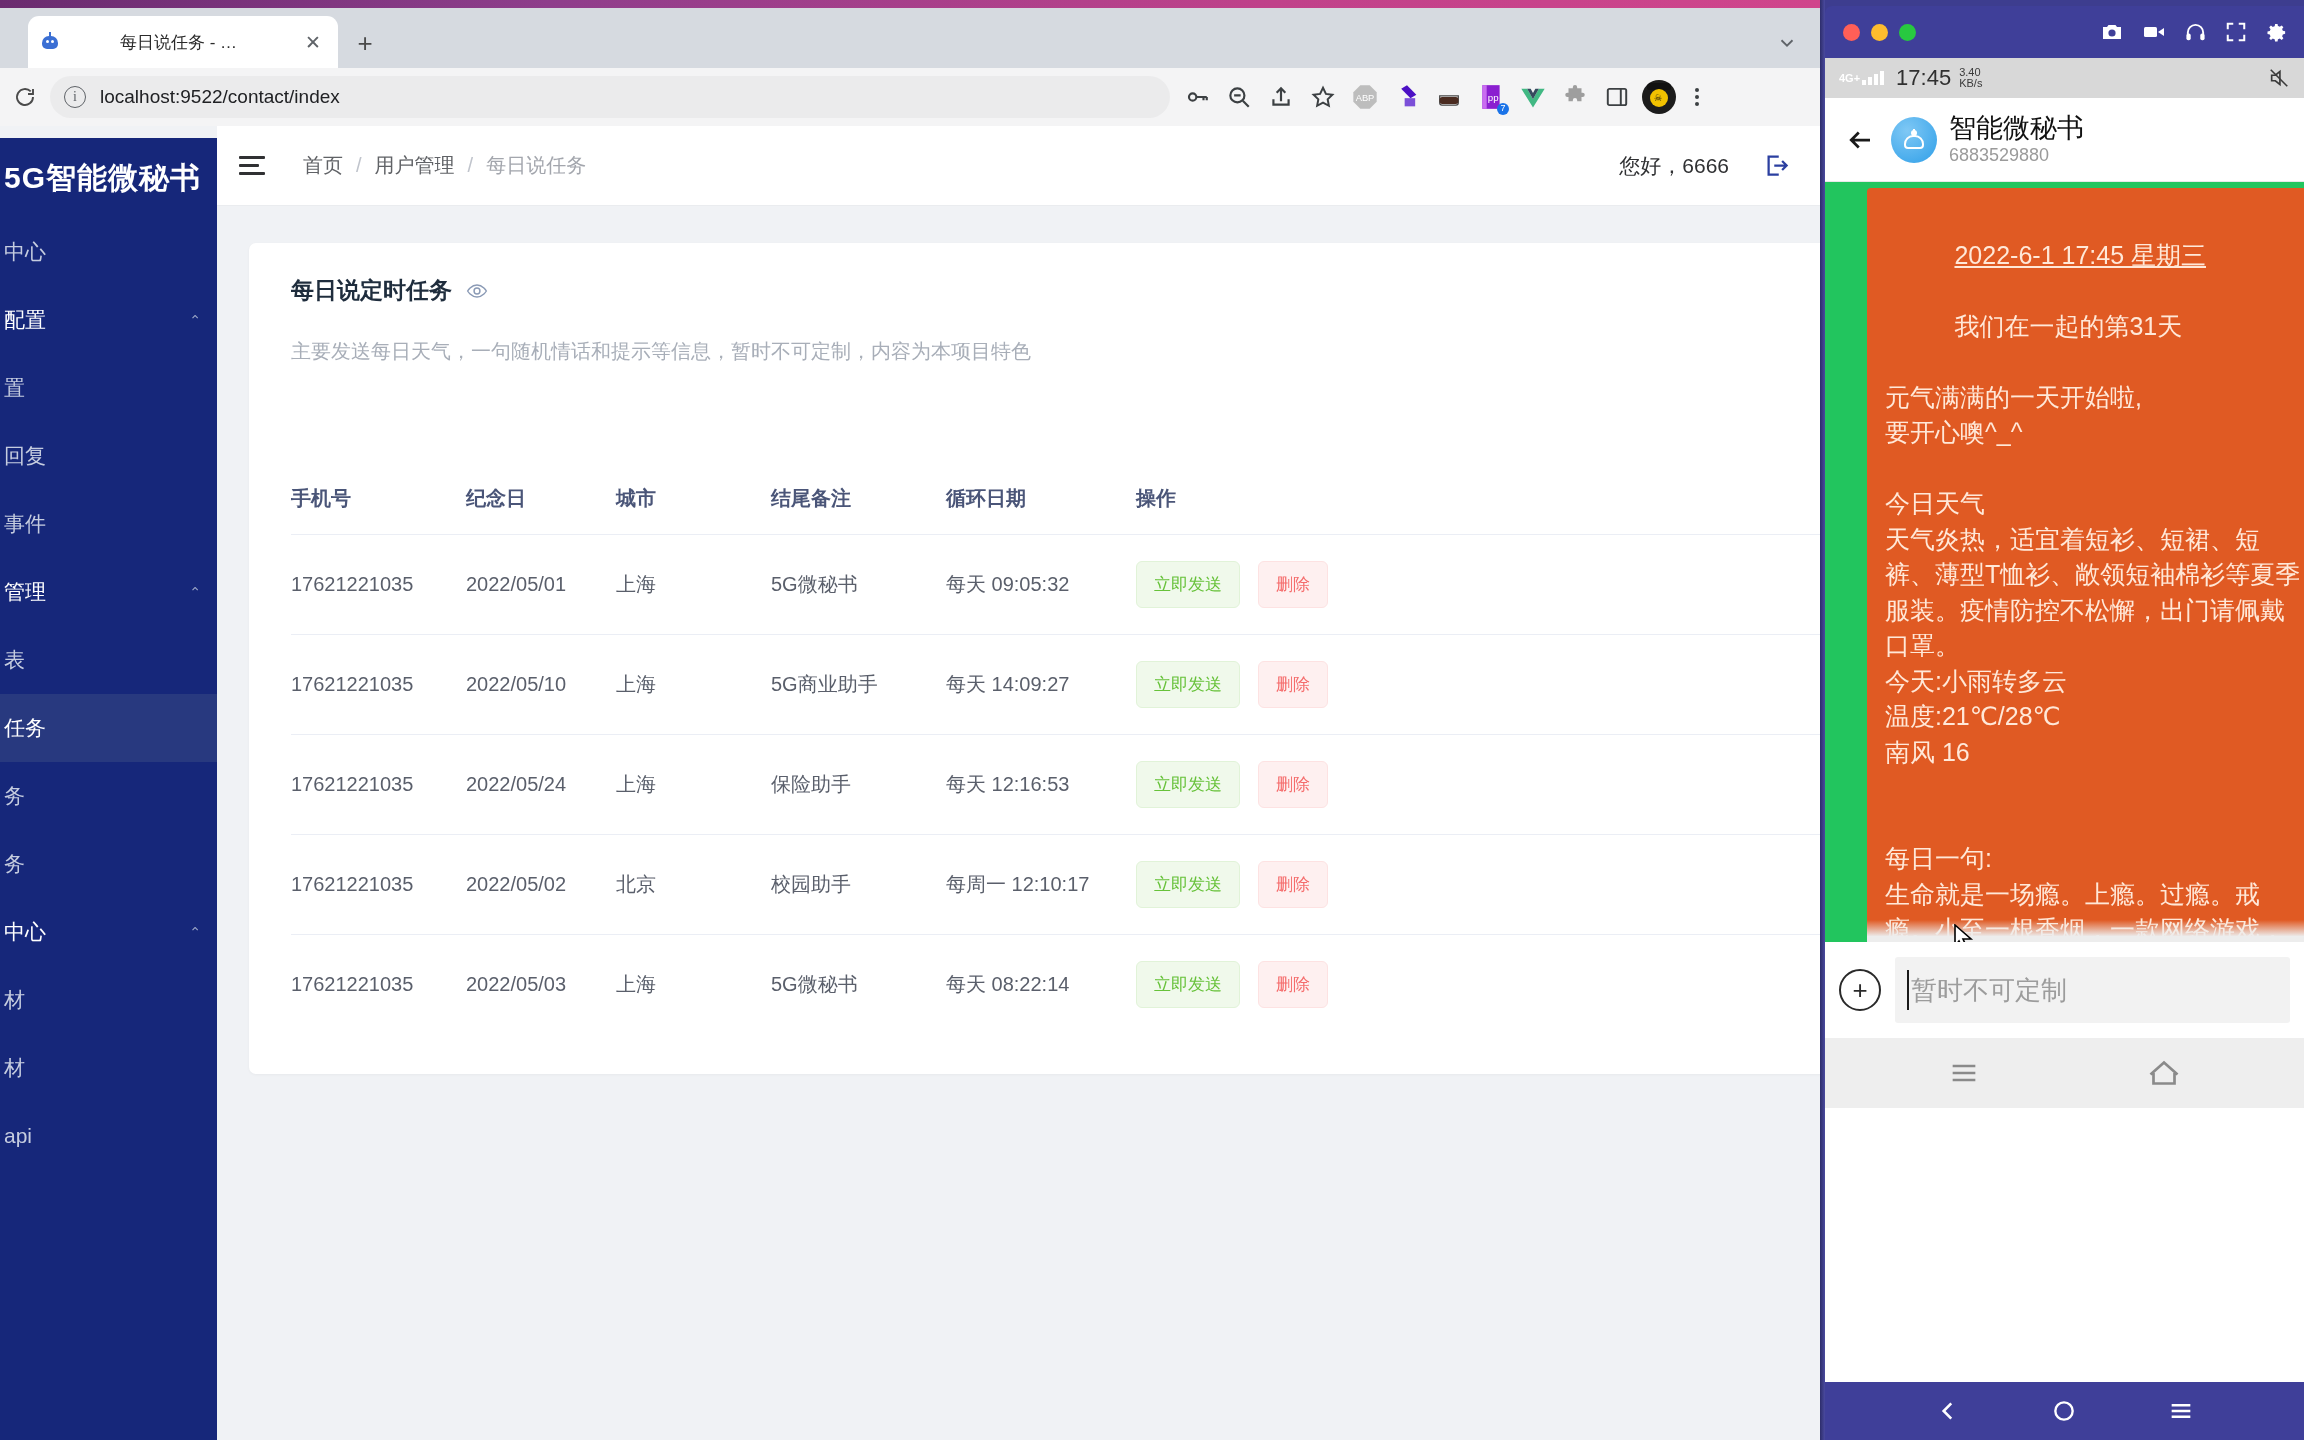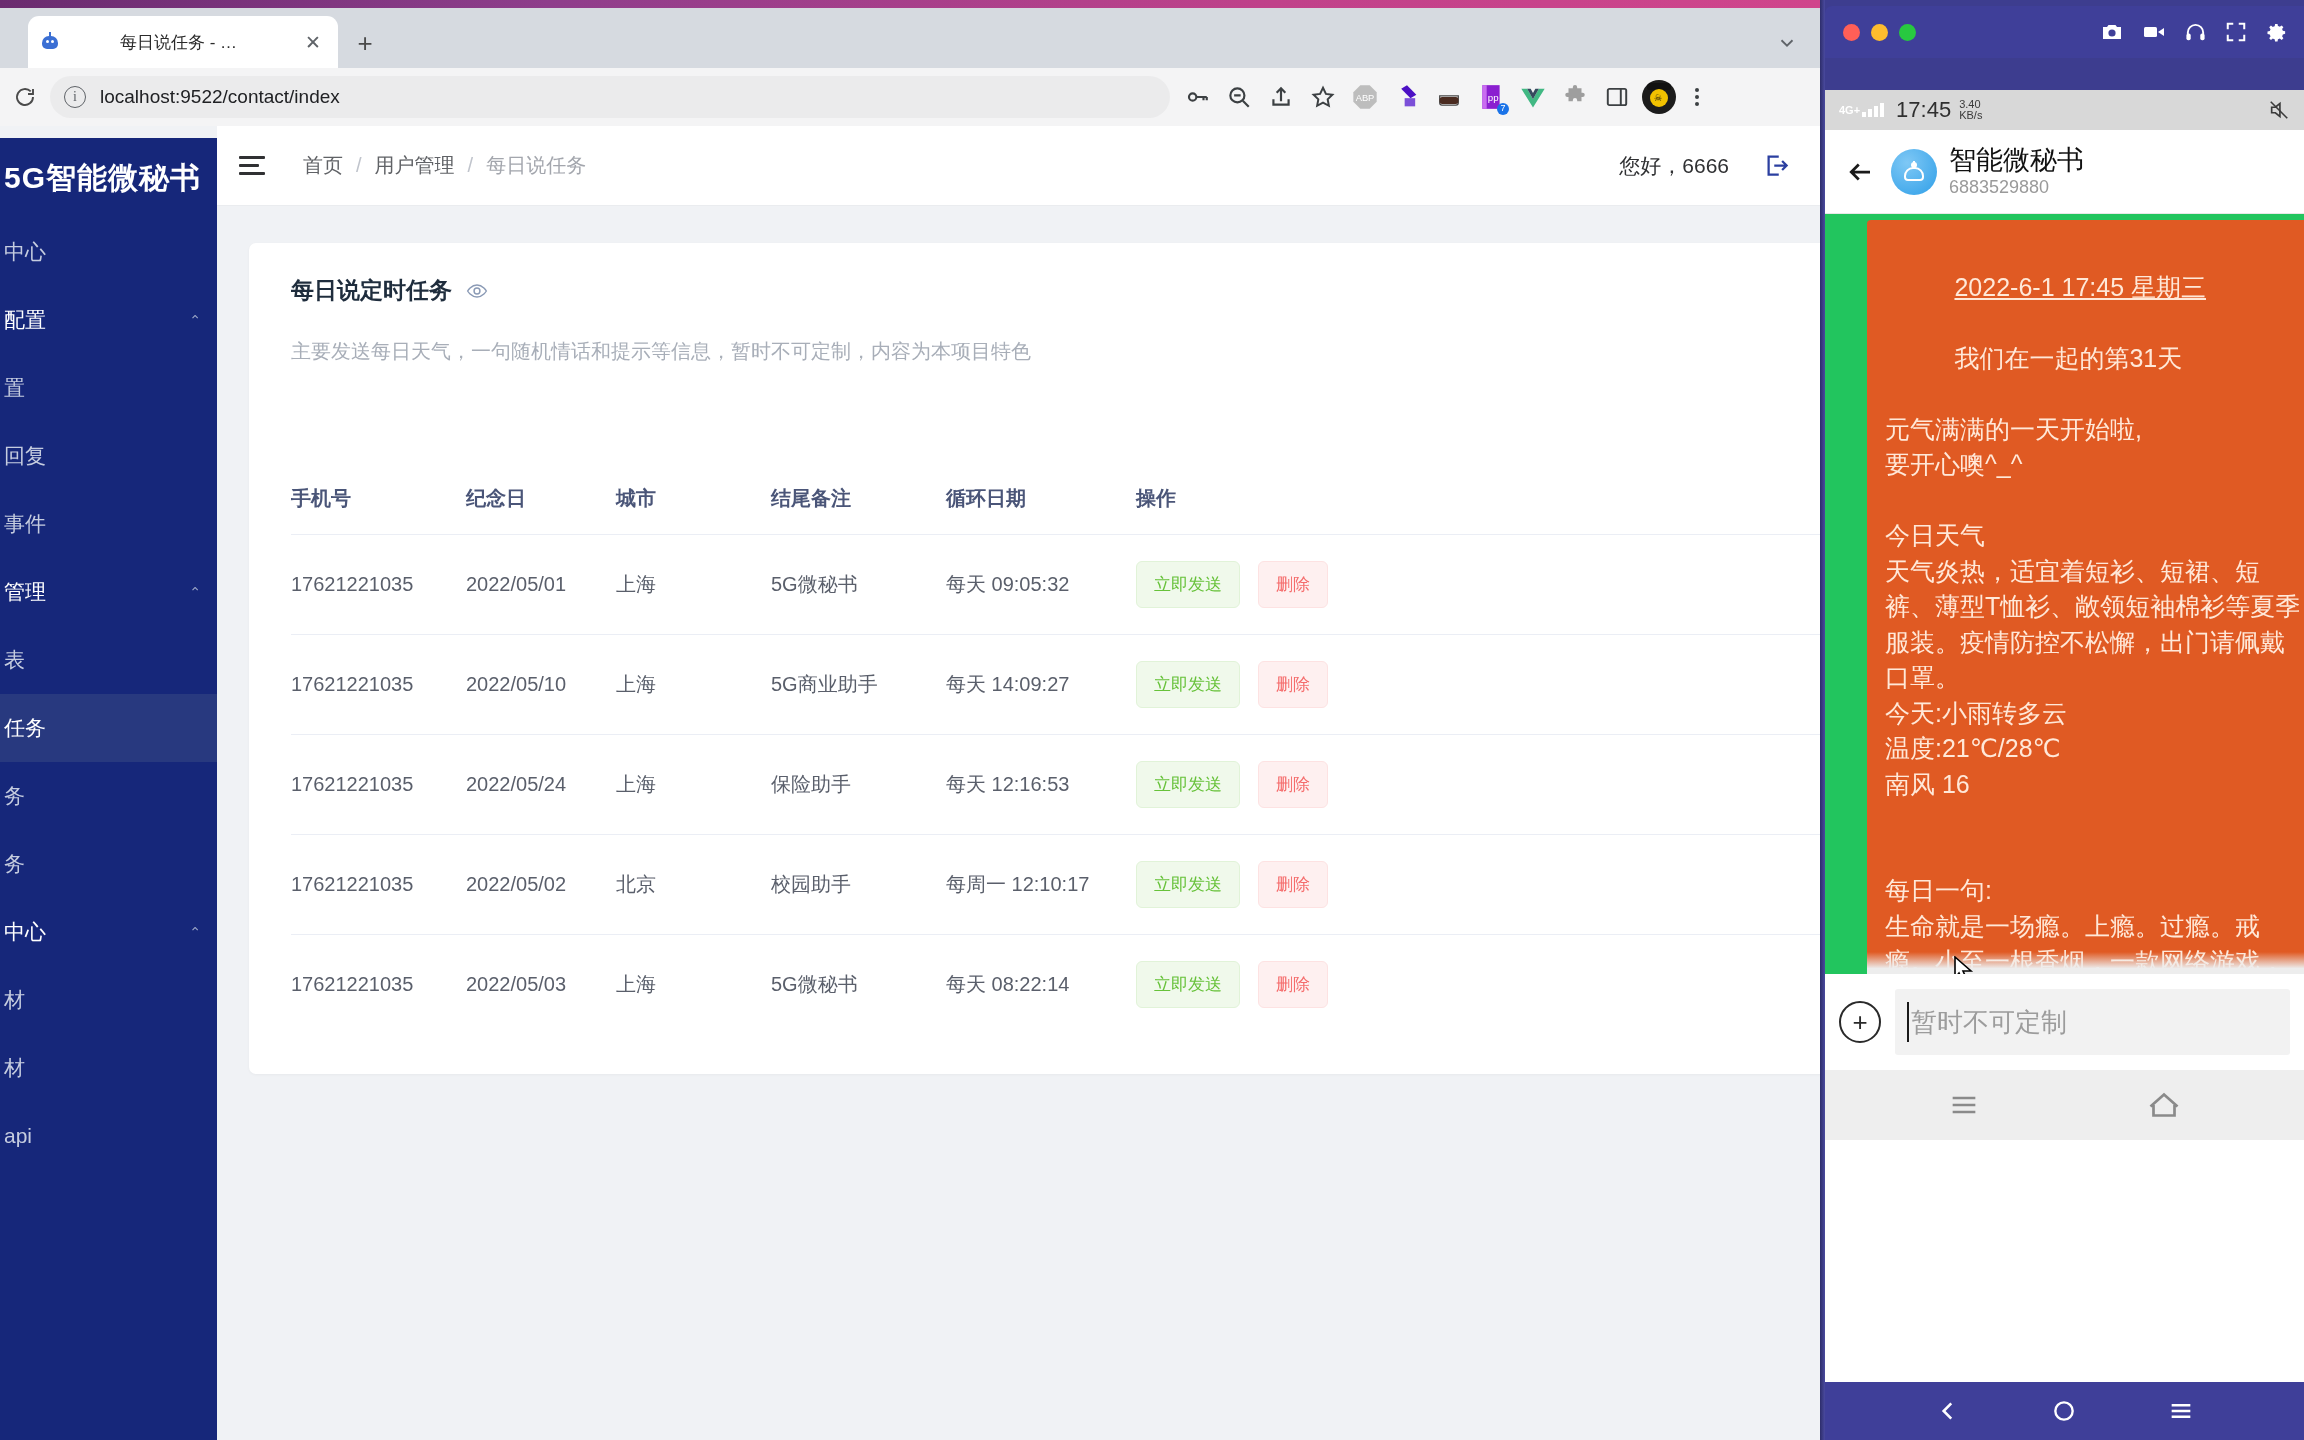--- a/index.html
+++ b/index.html
@@ -235,21 +235,21 @@
   .light.yellow { background: #febc2e; }
   .light.green { background: #28c840; }
   .mirror-tools {
     margin-left: auto; display: flex; align-items: center; gap: 18px;
     padding-right: 16px; color: #ffffff;
   }
   .mt-ic { display:flex; align-items:center; justify-content:center; }
 
   .phone {
     position: absolute; left: 5px; top: 58px; width: 479px; height: 1324px;
-    background: #ffffff; overflow: hidden; margin-top: 32px;
+    background: #ffffff; overflow: hidden;
   }
   .status-bar {
     height: 40px; background: #d8d8d8; display: flex; align-items: center;
     padding: 0 14px; font-size: 16px; color: #2a2a2a;
   }
   .sig-bars { display:flex; align-items:flex-end; gap:2px; height:14px; margin-right:4px;}
   .sig-bars i { width: 4px; background:#fff; display:block; }
   .sig-bars i:nth-child(1){ height:5px; }
   .sig-bars i:nth-child(2){ height:8px; }
   .sig-bars i:nth-child(3){ height:11px; }

